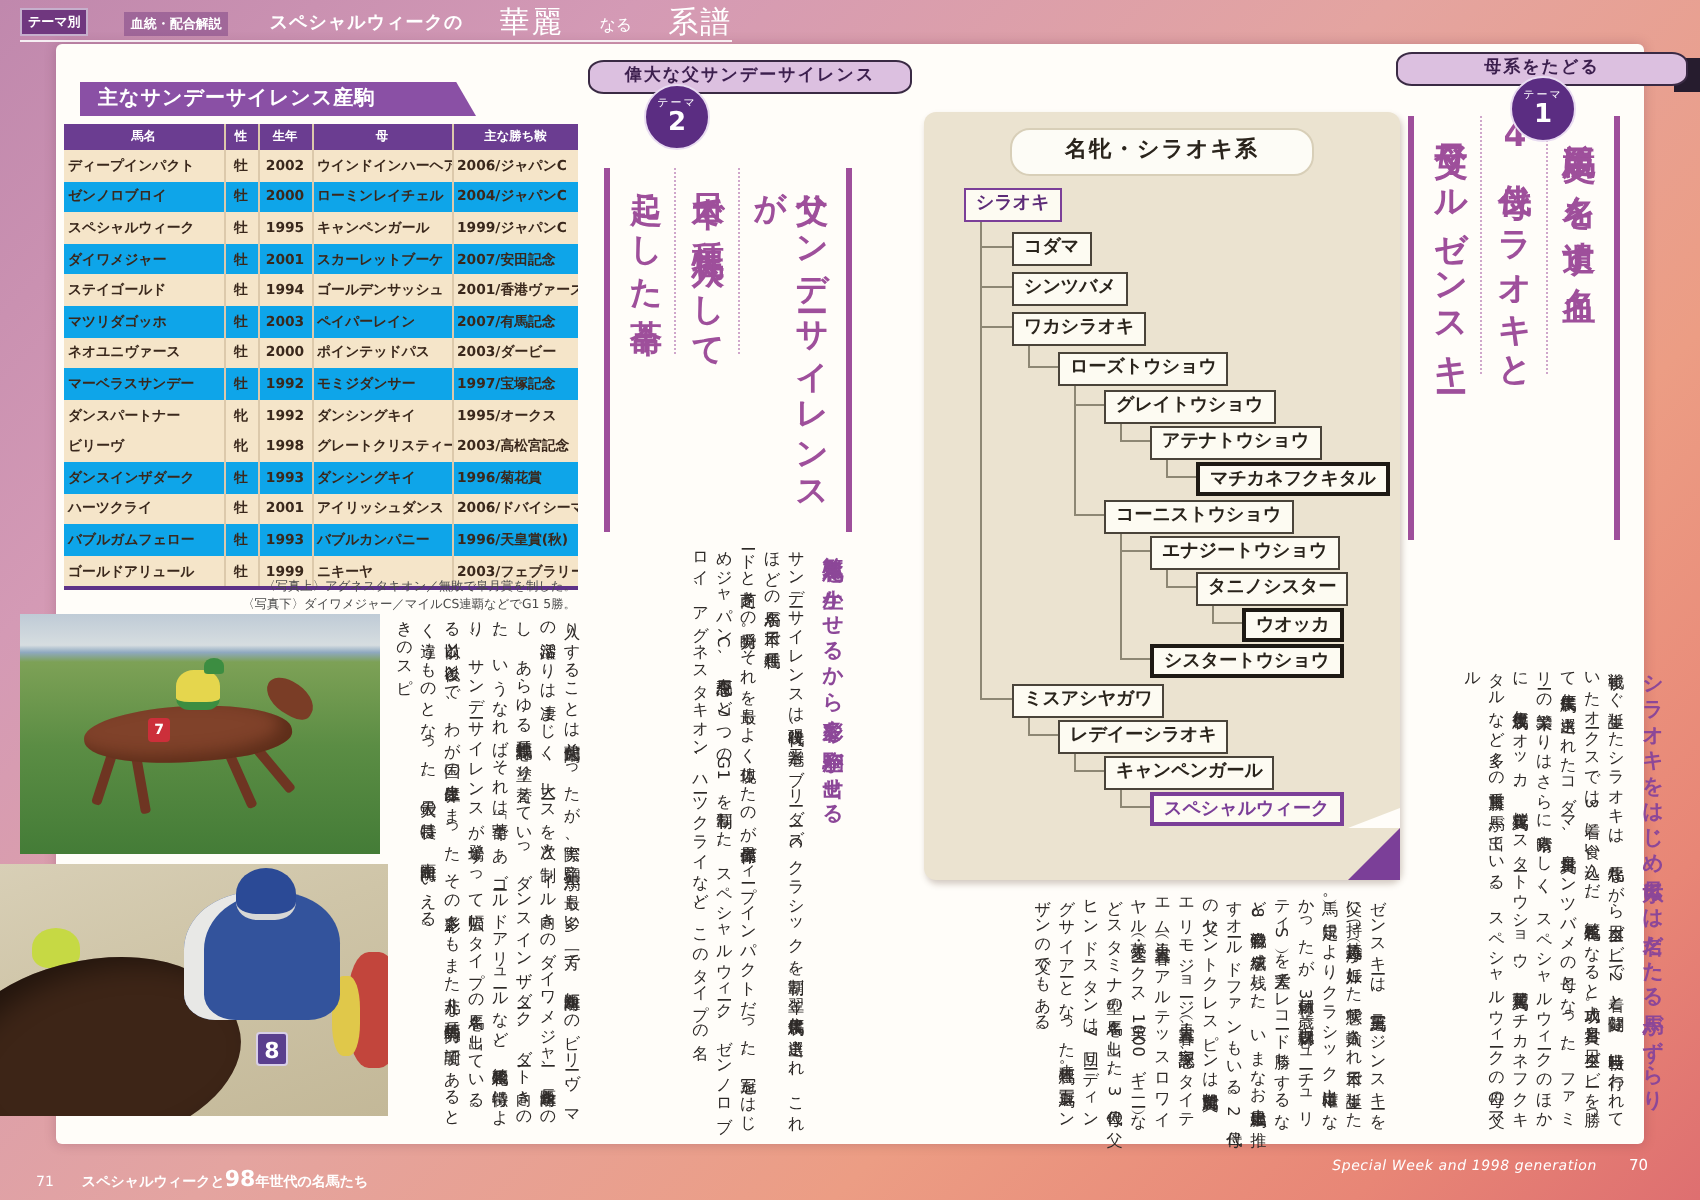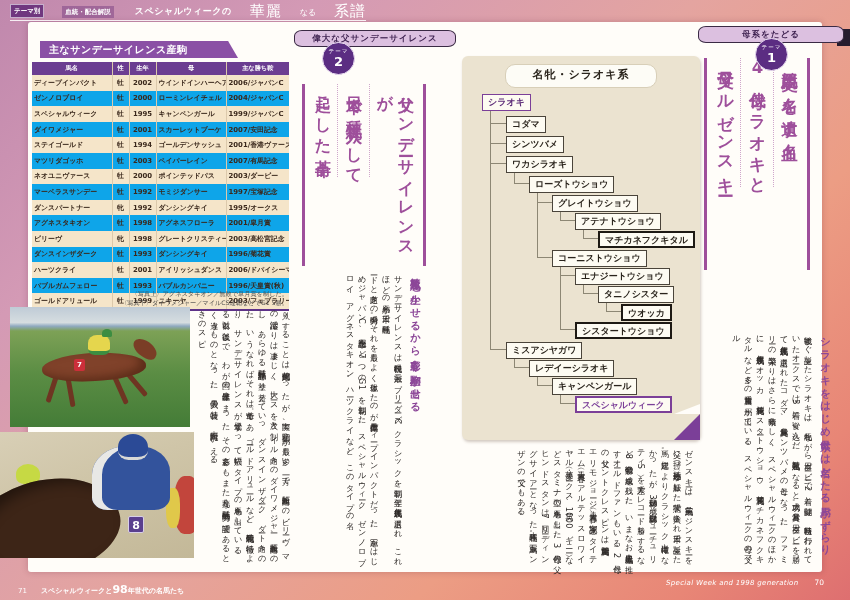--- a/index.html
+++ b/index.html
@@ -203,27 +203,20 @@
         <td>1992</td>
         <td>モミジダンサー</td>
         <td>1997/宝塚記念</td>
       </tr>
     <tr class="odd">
         <td>ダンスパートナー</td>
         <td>牝</td>
         <td>1992</td>
         <td>ダンシングキイ</td>
         <td>1995/オークス</td>
-      </tr>
-    <tr class="even">
-        <td>アグネスタキオン</td>
-        <td>牡</td>
-        <td>1998</td>
-        <td>アグネスフローラ</td>
-        <td>2001/皐月賞</td>
       </tr>
     <tr class="odd">
         <td>ビリーヴ</td>
         <td>牝</td>
         <td>1998</td>
         <td>グレートクリスティーヌ</td>
         <td>2003/高松宮記念</td>
       </tr>
     <tr class="even">
         <td>ダンスインザダーク</td>

